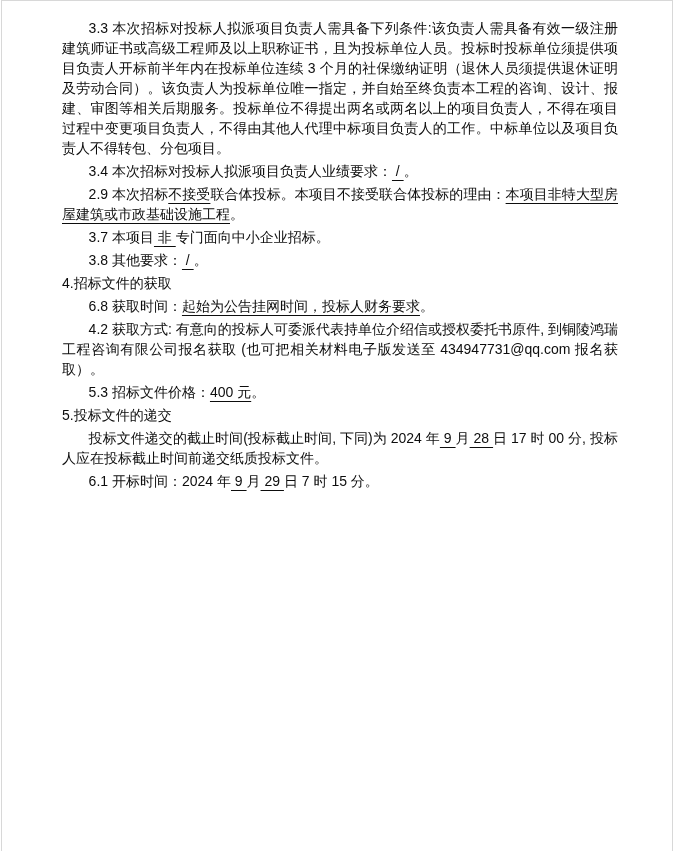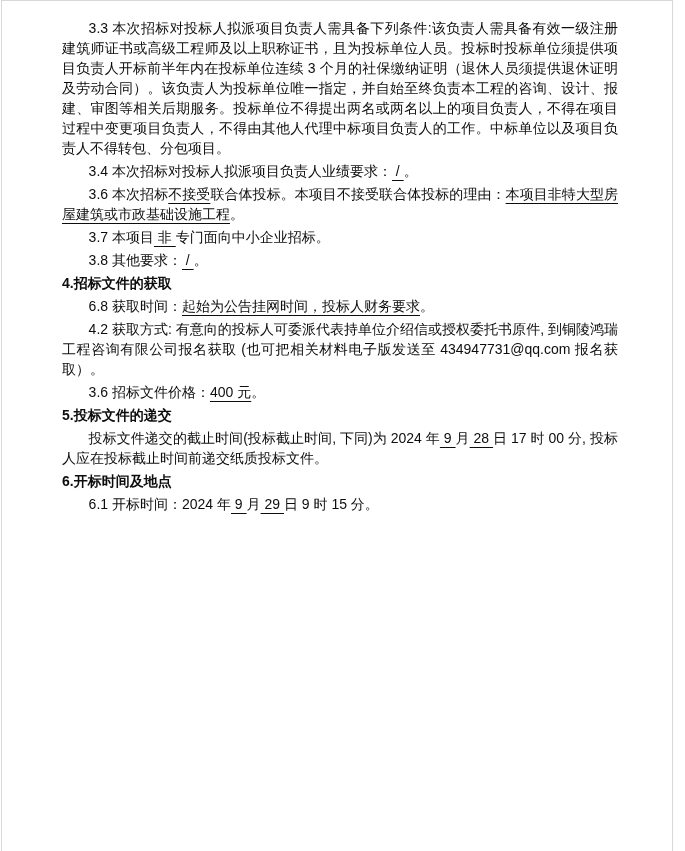--- a/index.html
+++ b/index.html
@@ -30,21 +30,21 @@
     line-height: 20px;
     text-align: justify;
   }
   .doc p {
     margin: 0 0 3px 0;
   }
   .body-para {
     text-indent: 1.9em;
   }
   .h {
-    font-weight: 700;
+    font-weight: 400;
     margin-top: 2px !important;
     text-indent: 0;
   }
   .u {
     text-decoration: underline;
     text-underline-offset: 3.5px;
     text-decoration-thickness: 1px;
     white-space: pre-wrap;
   }
 </style>
@@ -52,37 +52,36 @@
 <body>
 
 <div class="page">
   <div class="doc">
 
     <p class="body-para"><span>3.3 本次招标对投标人拟派项目负责人需具备下列条件:该负责人需具备有效一级注册建筑师证书或高级工程师及以上职称证书，且为投标单位人员。投标时投标单位须提供项目负责人开标前半年内在投标单位连续 3 个月的社保缴纳证明（退休人员须提供退休证明及劳动合同）。该负责人为投标单位唯一指定，并自始至终负责本工程的咨询、设计、报建、审图等相关后期服务。投标单位不得提出两名或两名以上的项目负责人，不得在项目过程中变更项目负责人，不得由其他人代理中标项目负责人的工作。中标单位以及项目负责人不得转包、分包项目。</span></p>
 
     <p class="body-para"><span>3.4 本次招标对投标人拟派项目负责人业绩要求：</span><span class="u"> / </span><span>。</span></p>
 
 
-    <p class="body-para"><span>3.6 本次招标</span><span class="u">不接受</span><span>联合体投标。本项目不接受联合体投标的理由：</span><span class="u">本项目非特大型房屋建筑或市政基础设施工程</span><span>。</span></p>
+    <p class="body-para"><span>2.9 本次招标</span><span class="u">不接受</span><span>联合体投标。本项目不接受联合体投标的理由：</span><span class="u">本项目非特大型房屋建筑或市政基础设施工程</span><span>。</span></p>
 
     <p class="body-para"><span>3.7 本项目</span><span class="u"> 非 </span><span>专门面向中小企业招标。</span></p>
 
     <p class="body-para"><span>3.8 其他要求：</span><span class="u"> / </span><span>。</span></p>
 
     <p class="h"><span>4.招标文件的获取</span></p>
 
     <p class="body-para"><span>6.8 获取时间：</span><span class="u">起始为公告挂网时间，投标人财务要求</span><span>。</span></p>
 
     <p class="body-para"><span>4.2 获取方式: 有意向的投标人可委派代表持单位介绍信或授权委托书原件, 到铜陵鸿瑞工程咨询有限公司报名获取 (也可把相关材料电子版发送至 434947731@qq.com 报名获取）。</span></p>
 
-    <p class="body-para"><span>3.6 招标文件价格：</span><span class="u">400 元</span><span>。</span></p>
+    <p class="body-para"><span>5.3 招标文件价格：</span><span class="u">400 元</span><span>。</span></p>
 
     <p class="h"><span>5.投标文件的递交</span></p>
 
     <p class="body-para"><span>投标文件递交的截止时间(投标截止时间, 下同)为 2024 年</span><span class="u"> 9 </span><span>月</span><span class="u"> 28 </span><span>日 17 时 00 分, 投标人应在投标截止时间前递交纸质投标文件。</span></p>
 
-    <p class="h"><span>6.开标时间及地点</span></p>
 
-    <p class="body-para"><span>6.1 开标时间：2024 年</span><span class="u"> 9 </span><span>月</span><span class="u"> 29 </span><span>日 9 时 15 分。</span></p>
+    <p class="body-para"><span>6.1 开标时间：2024 年</span><span class="u"> 9 </span><span>月</span><span class="u"> 29 </span><span>日 7 时 15 分。</span></p>
 
 
   </div>
 </div>
 
 </body></html>

